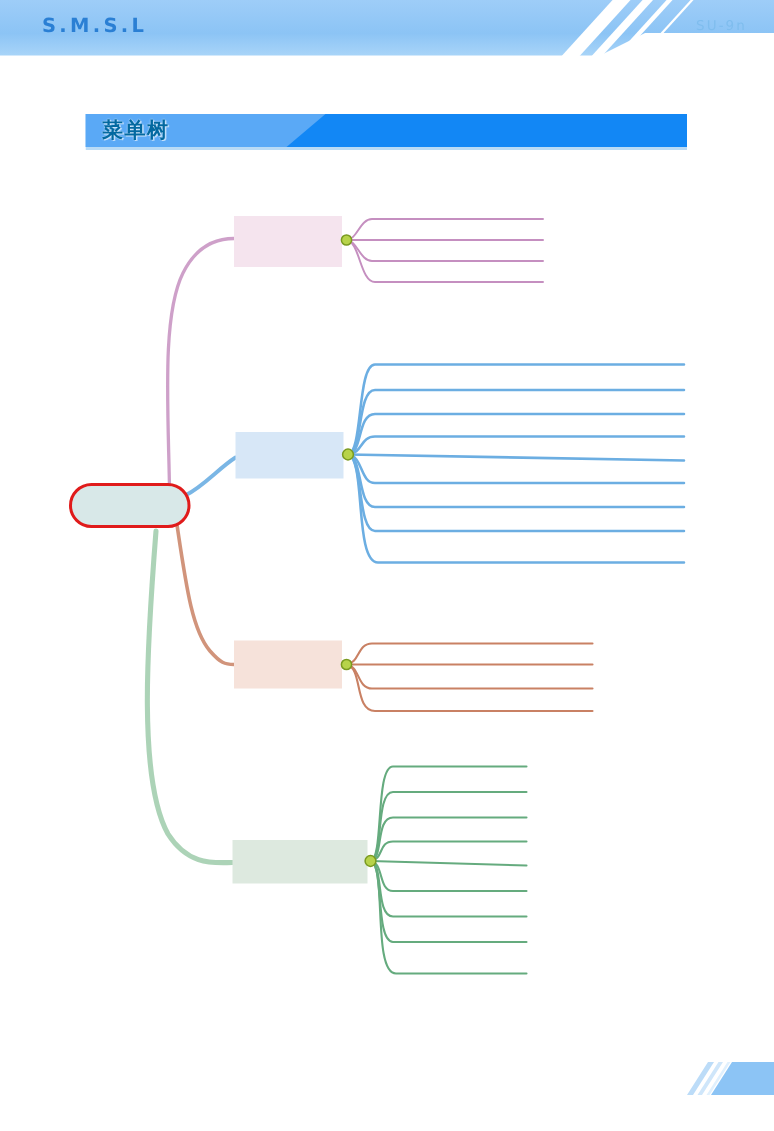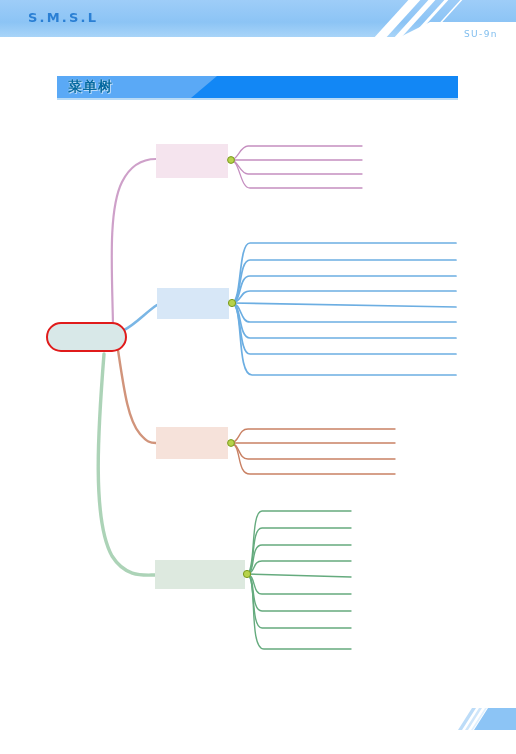--- a/index.html
+++ b/index.html
@@ -27,21 +27,21 @@
   }
   #brand-logo {
     position: absolute; left: 28px; top: 10px;
     font-size: 13px;
     font-weight: 700;
     letter-spacing: 2.2px;
     color: #2a7fd4;
     font-family: "DejaVu Sans", sans-serif;
   }
   #model-name {
-    position: absolute; left: 464px; top: 29px;
+    position: absolute; left: 464px; top: 13px;
     font-size: 9px;
     font-weight: 400;
     letter-spacing: 1.4px;
     color: #7fbdee;
     font-family: "DejaVu Sans", sans-serif;
   }
 
   
   #section-banner {
     position: absolute; left: 57px; top: 76px;

